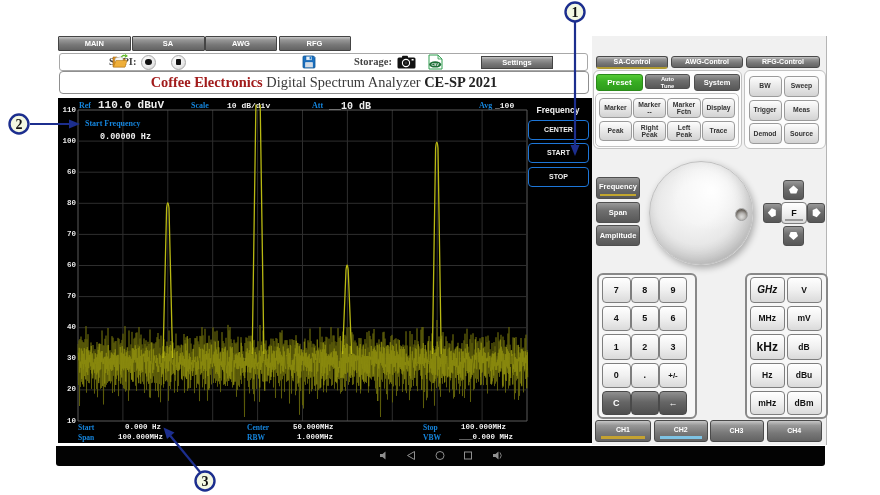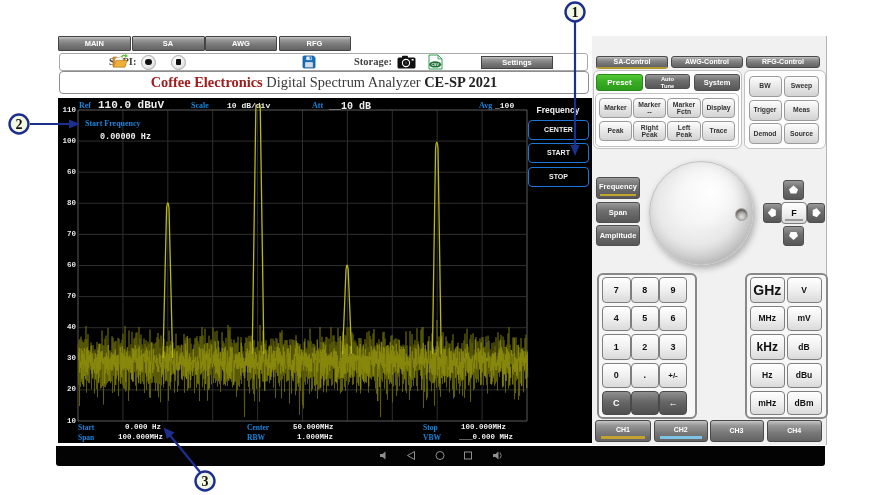--- a/index.html
+++ b/index.html
@@ -228,21 +228,21 @@
 <div class="key" style="left:630.5px;top:334px;width:26.5px;height:23.5px;font-size:9px;">2</div>
 <div class="key" style="left:659px;top:334px;width:26px;height:23.5px;font-size:9px;">3</div>
 <div class="key" style="left:602px;top:362.5px;width:26.5px;height:23.5px;font-size:9px;">0</div>
 <div class="key" style="left:630.5px;top:362.5px;width:26.5px;height:23.5px;font-size:9px;">.</div>
 <div class="key" style="left:659px;top:362.5px;width:26px;height:23.5px;font-size:8px;">+/-</div>
 <div class="dkey" style="left:602px;top:391px;width:26.5px;height:21.5px;font-size:9px;">C</div>
 <div class="dkey" style="left:630.5px;top:391px;width:26.5px;height:21.5px;"></div>
 <div class="dkey" style="left:659px;top:391px;width:26px;height:21.5px;font-size:9px;">←</div>
 
 <div class="panel" style="left:744.5px;top:273px;width:79px;height:142px;border:2px solid #888;background:#f7f7f7;"></div>
-<div class="key" style="left:749.5px;top:277px;width:33.5px;height:23.5px;font-size:14px;">GHz</div>
+<div class="key" style="left:749.5px;top:277px;width:33.5px;height:23.5px;font-size:10px;font-style:italic;">GHz</div>
 <div class="key" style="left:786.5px;top:277px;width:33px;height:23.5px;font-size:8.5px;">V</div>
 <div class="key" style="left:749.5px;top:305.5px;width:33.5px;height:23.5px;font-size:8.5px;">MHz</div>
 <div class="key" style="left:786.5px;top:305.5px;width:33px;height:23.5px;font-size:8.5px;">mV</div>
 <div class="key" style="left:749.5px;top:334px;width:33.5px;height:23.5px;font-size:12px;">kHz</div>
 <div class="key" style="left:786.5px;top:334px;width:33px;height:23.5px;font-size:8.5px;">dB</div>
 <div class="key" style="left:749.5px;top:362.5px;width:33.5px;height:23.5px;font-size:8.5px;">Hz</div>
 <div class="key" style="left:786.5px;top:362.5px;width:33px;height:23.5px;font-size:8.5px;">dBu</div>
 <div class="key" style="left:749.5px;top:391px;width:33.5px;height:21.5px;font-size:8.5px;">mHz</div>
 <div class="key" style="left:786.5px;top:391px;width:33px;height:21.5px;font-size:8.5px;">dBm</div>
 

